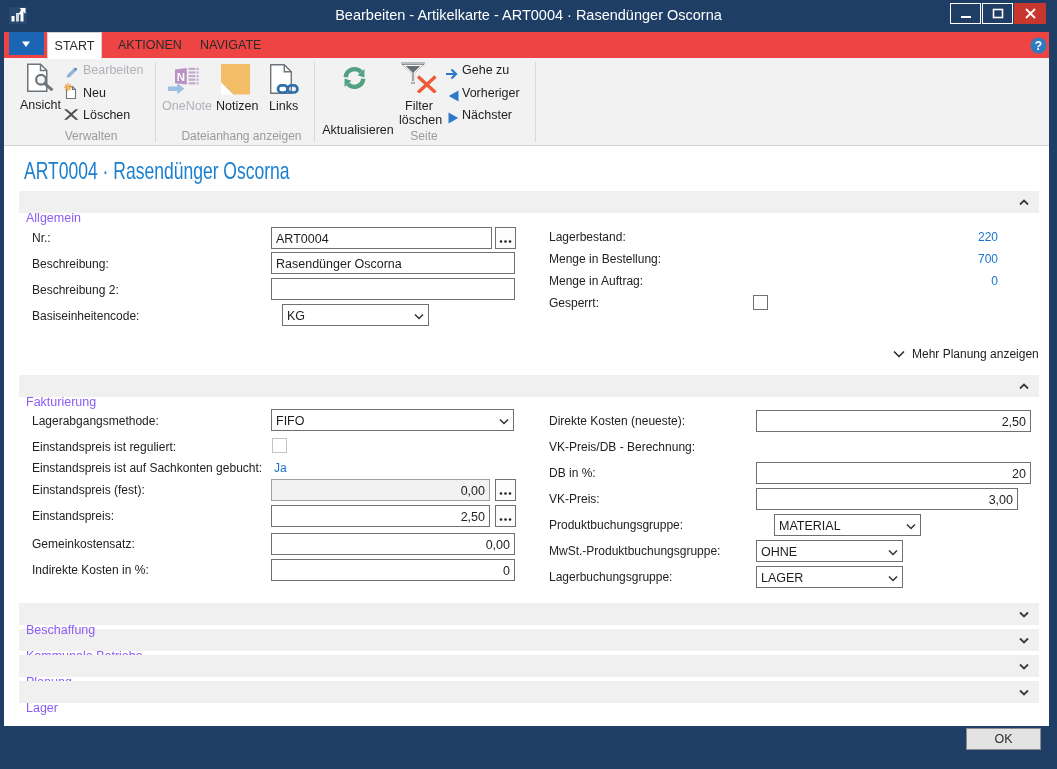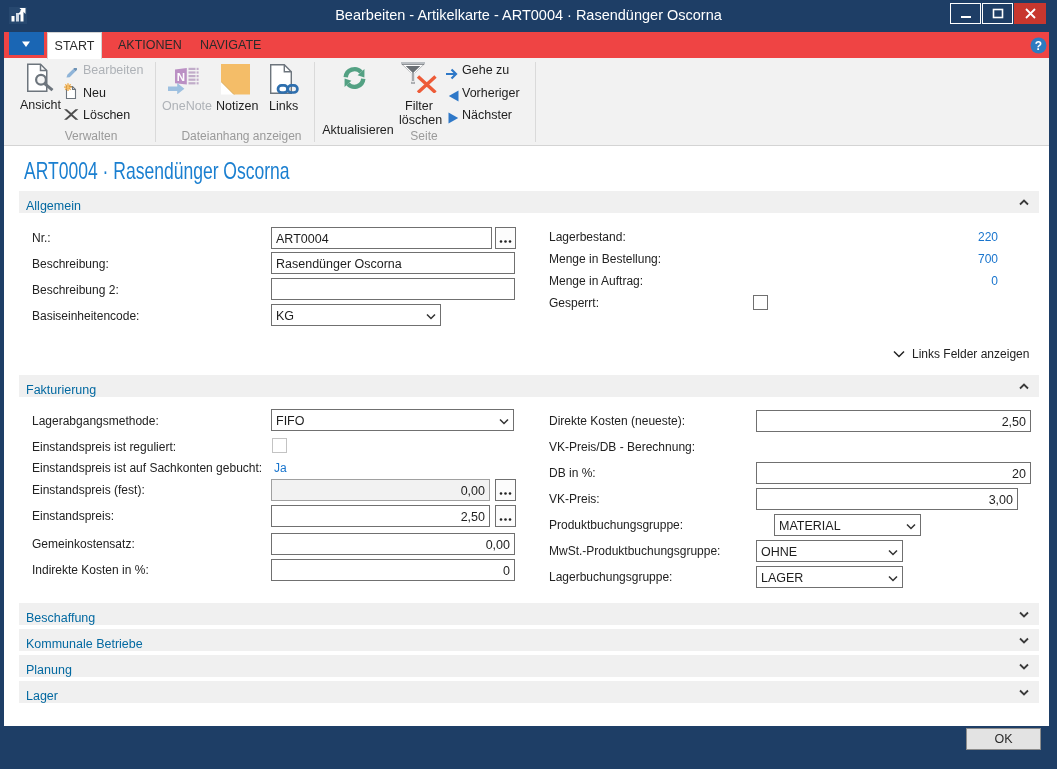--- a/index.html
+++ b/index.html
@@ -29,21 +29,21 @@
 #ribbon { left:4px; top:58px; width:1045px; height:88px; background:#f2f2f2; border-bottom:1px solid #d4d4d4; }
 .grpsep { top:4px; width:1px; height:80px; background:#dadada; }
 .grplabel { top:71px; font-size:12px; color:#9a9a9a; text-align:center; }
 .biglabel { font-size:12.5px; color:#1e1e1e; text-align:center; }
 .smalllabel { font-size:12.5px; color:#1e1e1e; line-height:14px; }
 .dis { color:#aeb2b7; }
 
 
 #content { left:4px; top:146px; width:1045px; height:580px; background:#ffffff; }
 #pagehead { left:20px; top:11px; font-size:24px; color:#1a7fd0; letter-spacing:0; transform:scaleX(0.73); transform-origin:0 0; white-space:nowrap; }
-.band { left:15px; width:1020px; height:22px; background:#f0f0f0; color:#0369a1; font-size:12.5px; padding:8px 0 0 7px; }
+.band { left:15px; width:1020px; height:22px; background:#f0f0f0; color:#8b5cf6; font-size:12.5px; padding:20px 0 0 7px; }
 .bandchev { position:absolute; right:10px; top:8px; }
 .lbl { font-size:12px; color:#222222; white-space:nowrap; }
 .field { border:1px solid #707070; background:#fff; font-size:12.5px; color:#1e1e1e; padding:4px 4px 0 4px; height:22px; }
 .fieldr { text-align:right; }
 .fdis { background:#f2f2f2; border:1px solid #a0a0a0; }
 .combo { border:1px solid #707070; background:#fff; font-size:12.5px; color:#1e1e1e; padding:4px 4px 0 4px; height:22px; }
 .combo svg.cchev { position:absolute; right:4px; top:8px; }
 .dots { border:1px solid #707070; background:#fcfcfc; width:21px; height:22px; }
 .bluev { color:#1874cd; font-size:12px; }
 .cb { width:15px; height:15px; border:1px solid #707070; background:#fff; }
@@ -198,37 +198,37 @@
   <div class="abs dots" style="left:491px; top:81px;"><svg width="19" height="19">
         <circle cx="5" cy="13.5" r="1.3" fill="#222"></circle>
         <circle cx="9.5" cy="13.5" r="1.3" fill="#222"></circle>
         <circle cx="14" cy="13.5" r="1.3" fill="#222"></circle>
       </svg></div>
   <div class="abs lbl" style="left:28px; top:111px;">Beschreibung:</div>
   <div class="abs field" style="left:267px; top:106px; width:244px;">Rasendünger Oscorna</div>
   <div class="abs lbl" style="left:28px; top:137px;">Beschreibung 2:</div>
   <div class="abs field" style="left:267px; top:132px; width:244px;"></div>
   <div class="abs lbl" style="left:28px; top:163px;">Basiseinheitencode:</div>
-  <div class="abs combo" style="left:267px; top:158px; width:170px;">KG<svg class="cchev" width="10" height="8">
+  <div class="abs combo" style="left:278px; top:158px; width:147px;">KG<svg class="cchev" width="10" height="8">
         <path d="M1 1.5 L5 5.5 L9 1.5" stroke="#323232" stroke-width="1.5" fill="none"></path>
       </svg></div>
 
   <div class="abs lbl" style="left:545px; top:84px;">Lagerbestand:</div>
   <div class="abs bluev" style="left:900px; top:84px; width:94px; text-align:right;">220</div>
   <div class="abs lbl" style="left:545px; top:106px;">Menge in Bestellung:</div>
   <div class="abs bluev" style="left:900px; top:106px; width:94px; text-align:right;">700</div>
   <div class="abs lbl" style="left:545px; top:128px;">Menge in Auftrag:</div>
   <div class="abs bluev" style="left:900px; top:128px; width:94px; text-align:right;">0</div>
   <div class="abs lbl" style="left:545px; top:150px;">Gesperrt:</div>
   <div class="abs cb" style="left:749px; top:149px;"></div>
 
   <svg class="abs" style="left:889px; top:204px;" width="12" height="8">
       <path d="M1 1.5 L6 6.5 L11 1.5" stroke="#222" stroke-width="1.5" fill="none"></path>
     </svg>
-  <div class="abs lbl" style="left:908px; top:201px;">Links Felder anzeigen</div>
+  <div class="abs lbl" style="left:908px; top:201px;">Mehr Planung anzeigen</div>
 
   <div class="abs band" style="top:229px;">Fakturierung<svg class="bandchev" width="10" height="7">
         <path d="M1 5.5 L5 1.5 L9 5.5" stroke="#3a3a3a" fill="none" stroke-width="1.8"></path>
       </svg></div>
 
   <div class="abs lbl" style="left:28px; top:268px;">Lagerabgangsmethode:</div>
   <div class="abs combo" style="left:267px; top:263px; width:243px;">FIFO<svg class="cchev" width="10" height="8">
         <path d="M1 1.5 L5 5.5 L9 1.5" stroke="#323232" stroke-width="1.5" fill="none"></path>
       </svg></div>
   <div class="abs lbl" style="left:28px; top:294px;">Einstandspreis ist reguliert:</div>

